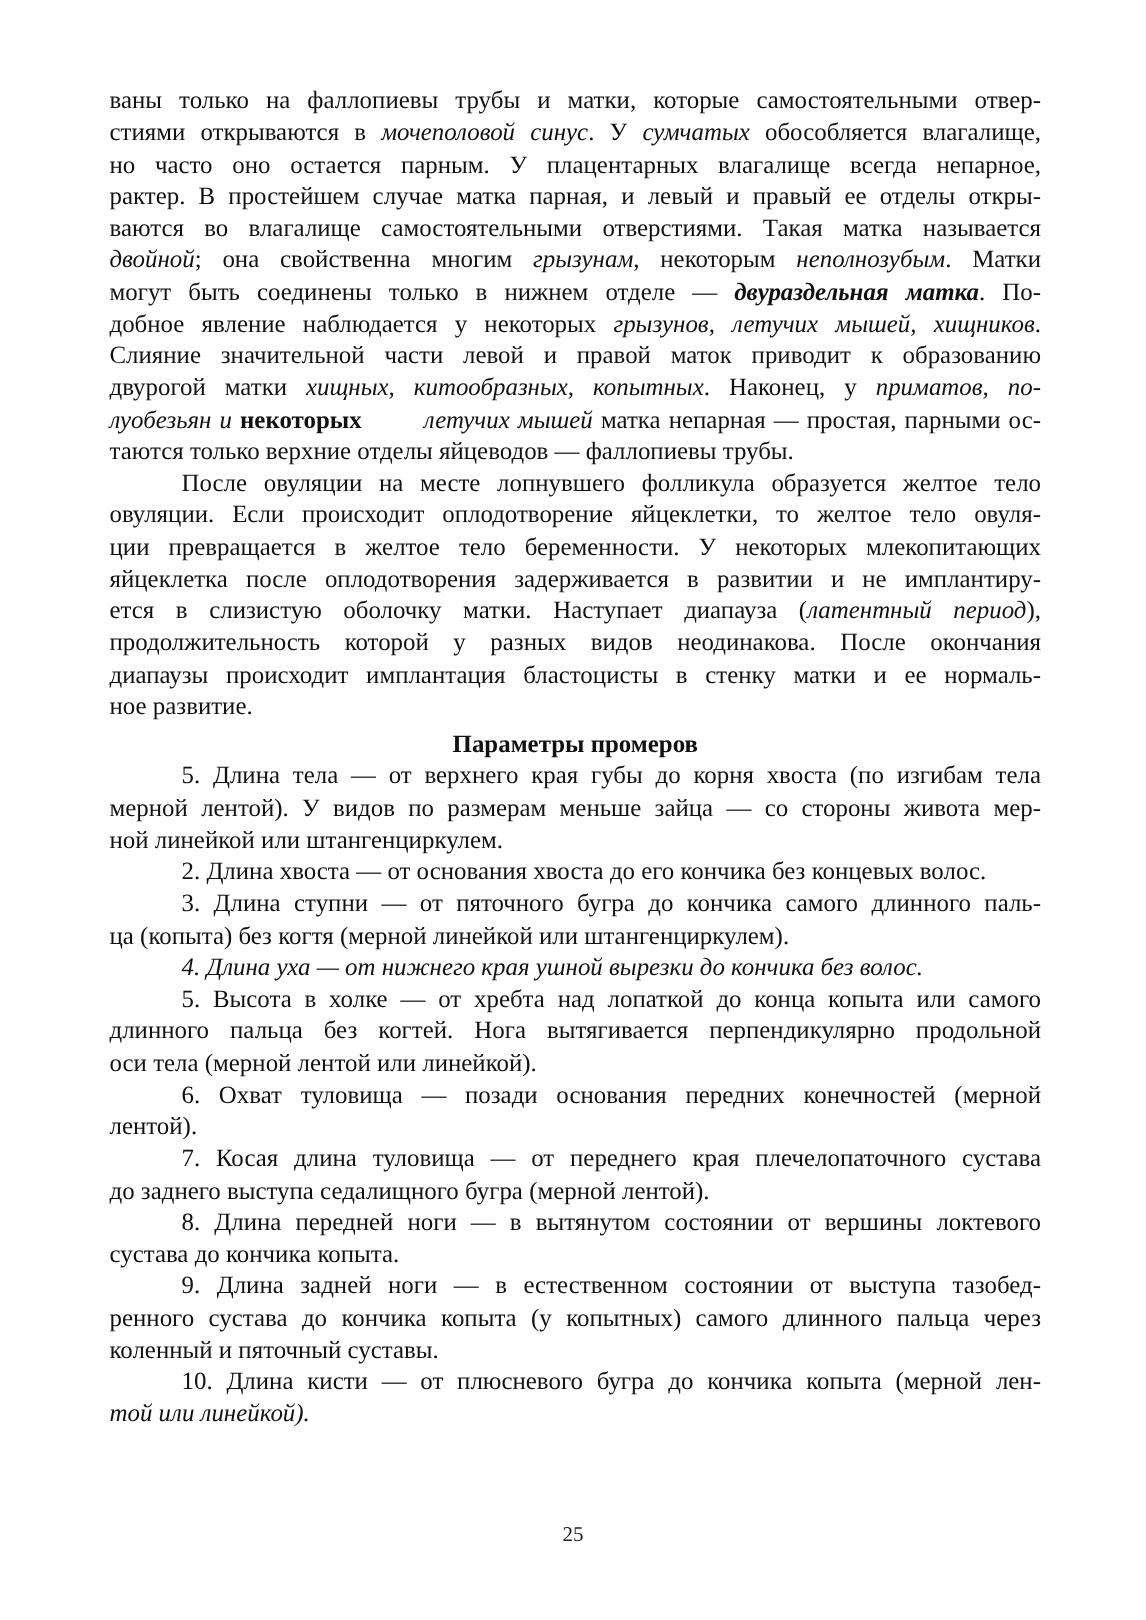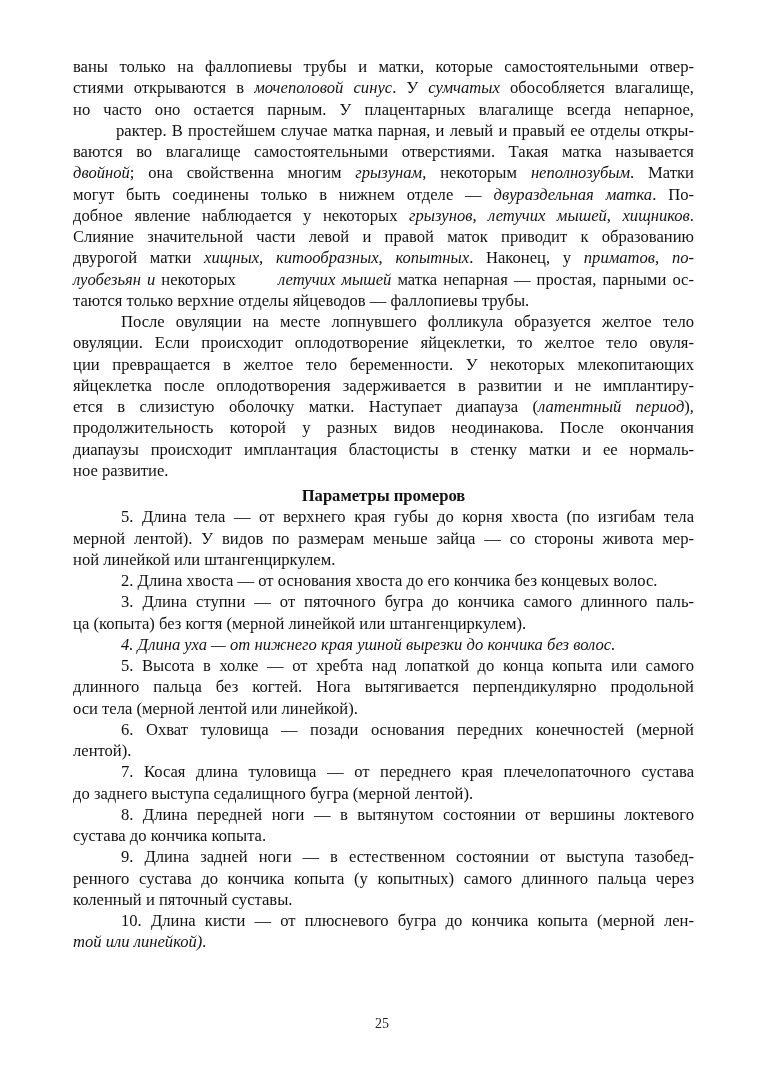--- a/index.html
+++ b/index.html
@@ -23,28 +23,28 @@
 </style>
 </head>
 <body>
 
 <div class="page">
   <div id="intro">
       <div class="para">
         <div class="line" style="white-space: nowrap;"><span style="white-space: normal;">ваны только на фаллопиевы трубы и матки, которые самостоятельными отвер-</span></div>
         <div class="line" style="white-space: nowrap;"><span style="white-space: normal;">стиями открываются в </span><span class="it" style="white-space: normal;">мочеполовой синус</span><span style="white-space: normal;">. У </span><span class="it" style="white-space: normal;">сумчатых</span><span style="white-space: normal;"> обособляется влагалище,</span></div>
         <div class="line" style="white-space: nowrap;"><span style="white-space: normal;">но часто оно остается парным. У плацентарных влагалище всегда непарное,</span></div>
-        <div class="line" style="white-space: nowrap; margin-left: 43px;"><span style="white-space: normal;">рактер. В простейшем случае матка парная, и левый и правый ее отделы откры-</span></div>
+        <div class="line" style="white-space: nowrap;"><span style="white-space: normal;">рактер. В простейшем случае матка парная, и левый и правый ее отделы откры-</span></div>
         <div class="line" style="white-space: nowrap;"><span style="white-space: normal;">ваются во влагалище самостоятельными отверстиями. Такая матка называется</span></div>
         <div class="line" style="white-space: nowrap;"><span class="it" style="white-space: normal;">двойной</span><span style="white-space: normal;">; она свойственна многим </span><span class="it" style="white-space: normal;">грызунам</span><span style="white-space: normal;">, некоторым </span><span class="it" style="white-space: normal;">неполнозубым</span><span style="white-space: normal;">. Матки</span></div>
-        <div class="line" style="white-space: nowrap;"><span style="white-space: normal;">могут быть соединены только в нижнем отделе — </span><span class="it" style="white-space: normal;">двураздельная матка</span><span style="white-space: normal;">. По-</span></div>
+        <div class="line" style="white-space: nowrap;"><span style="white-space: normal;">могут быть соединены только в нижнем отделе — </span><span class="it" style="white-space: normal; font-weight: bold;">двураздельная матка</span><span style="white-space: normal;">. По-</span></div>
         <div class="line" style="white-space: nowrap;"><span style="white-space: normal;">добное явление наблюдается у некоторых </span><span class="it" style="white-space: normal;">грызунов, летучих мышей, хищников</span><span style="white-space: normal;">.</span></div>
         <div class="line" style="white-space: nowrap;"><span style="white-space: normal;">Слияние значительной части левой и правой маток приводит к образованию</span></div>
         <div class="line" style="white-space: nowrap;"><span style="white-space: normal;">двурогой матки </span><span class="it" style="white-space: normal;">хищных, китообразных, копытных</span><span style="white-space: normal;">. Наконец, у </span><span class="it" style="white-space: normal;">приматов, по-</span></div>
-        <div class="line" style="white-space: nowrap;"><span class="it" style="white-space: normal;">луобезьян и</span><span style="white-space: normal;"> некоторых </span><span class="it" style="white-space: normal; margin-left: 36px;">летучих мышей</span><span style="white-space: normal;"> матка непарная — простая, парными ос-</span></div>
+        <div class="line" style="white-space: nowrap;"><span class="it" style="white-space: normal;">луобезьян и</span><span style="white-space: normal; font-weight: bold;"> некоторых </span><span class="it" style="white-space: normal; margin-left: 36px;">летучих мышей</span><span style="white-space: normal;"> матка непарная — простая, парными ос-</span></div>
         <div class="line last" style="white-space: nowrap;"><span style="white-space: normal;">таются только верхние отделы яйцеводов — фаллопиевы трубы.</span></div>
       </div>
       <div class="para">
         <div class="line indent" style="white-space: nowrap;"><span style="white-space: normal;">После овуляции на месте лопнувшего фолликула образуется желтое тело</span></div>
         <div class="line" style="white-space: nowrap;"><span style="white-space: normal;">овуляции. Если происходит оплодотворение яйцеклетки, то желтое тело овуля-</span></div>
         <div class="line" style="white-space: nowrap;"><span style="white-space: normal;">ции превращается в желтое тело беременности. У некоторых млекопитающих</span></div>
         <div class="line" style="white-space: nowrap;"><span style="white-space: normal;">яйцеклетка после оплодотворения задерживается в развитии и не имплантиру-</span></div>
         <div class="line" style="white-space: nowrap;"><span style="white-space: normal;">ется в слизистую оболочку матки. Наступает диапауза (</span><span class="it" style="white-space: normal;">латентный период</span><span style="white-space: normal;">),</span></div>
         <div class="line" style="white-space: nowrap;"><span style="white-space: normal;">продолжительность которой у разных видов неодинакова. После окончания</span></div>
         <div class="line" style="white-space: nowrap;"><span style="white-space: normal;">диапаузы происходит имплантация бластоцисты в стенку матки и ее нормаль-</span></div>

